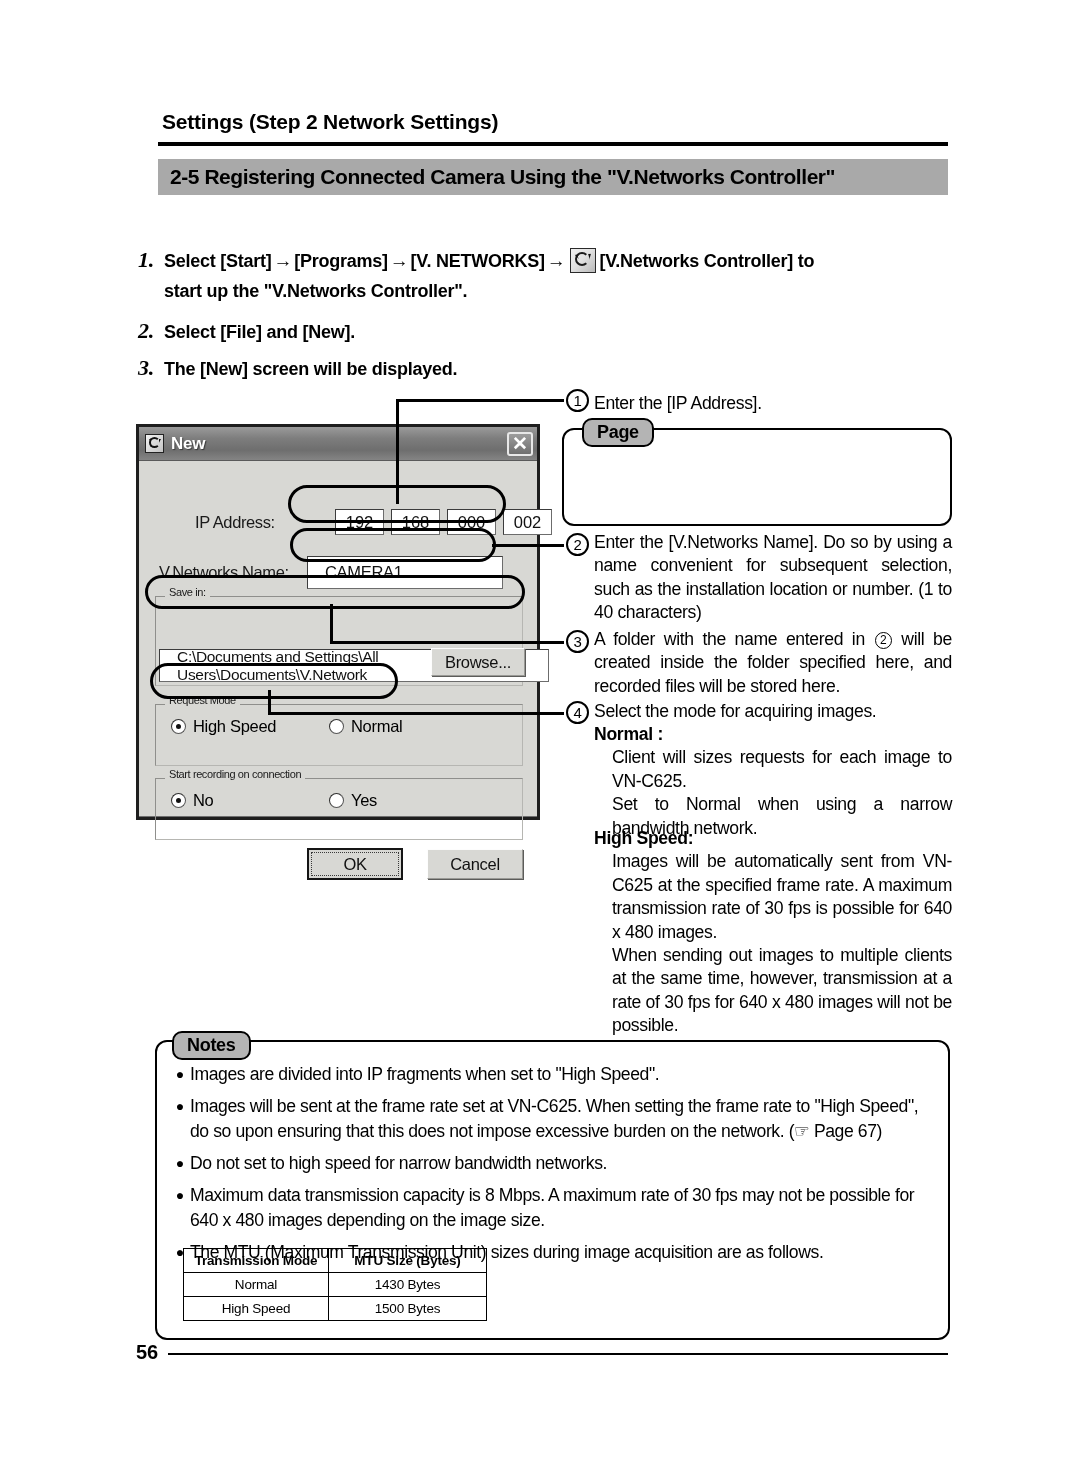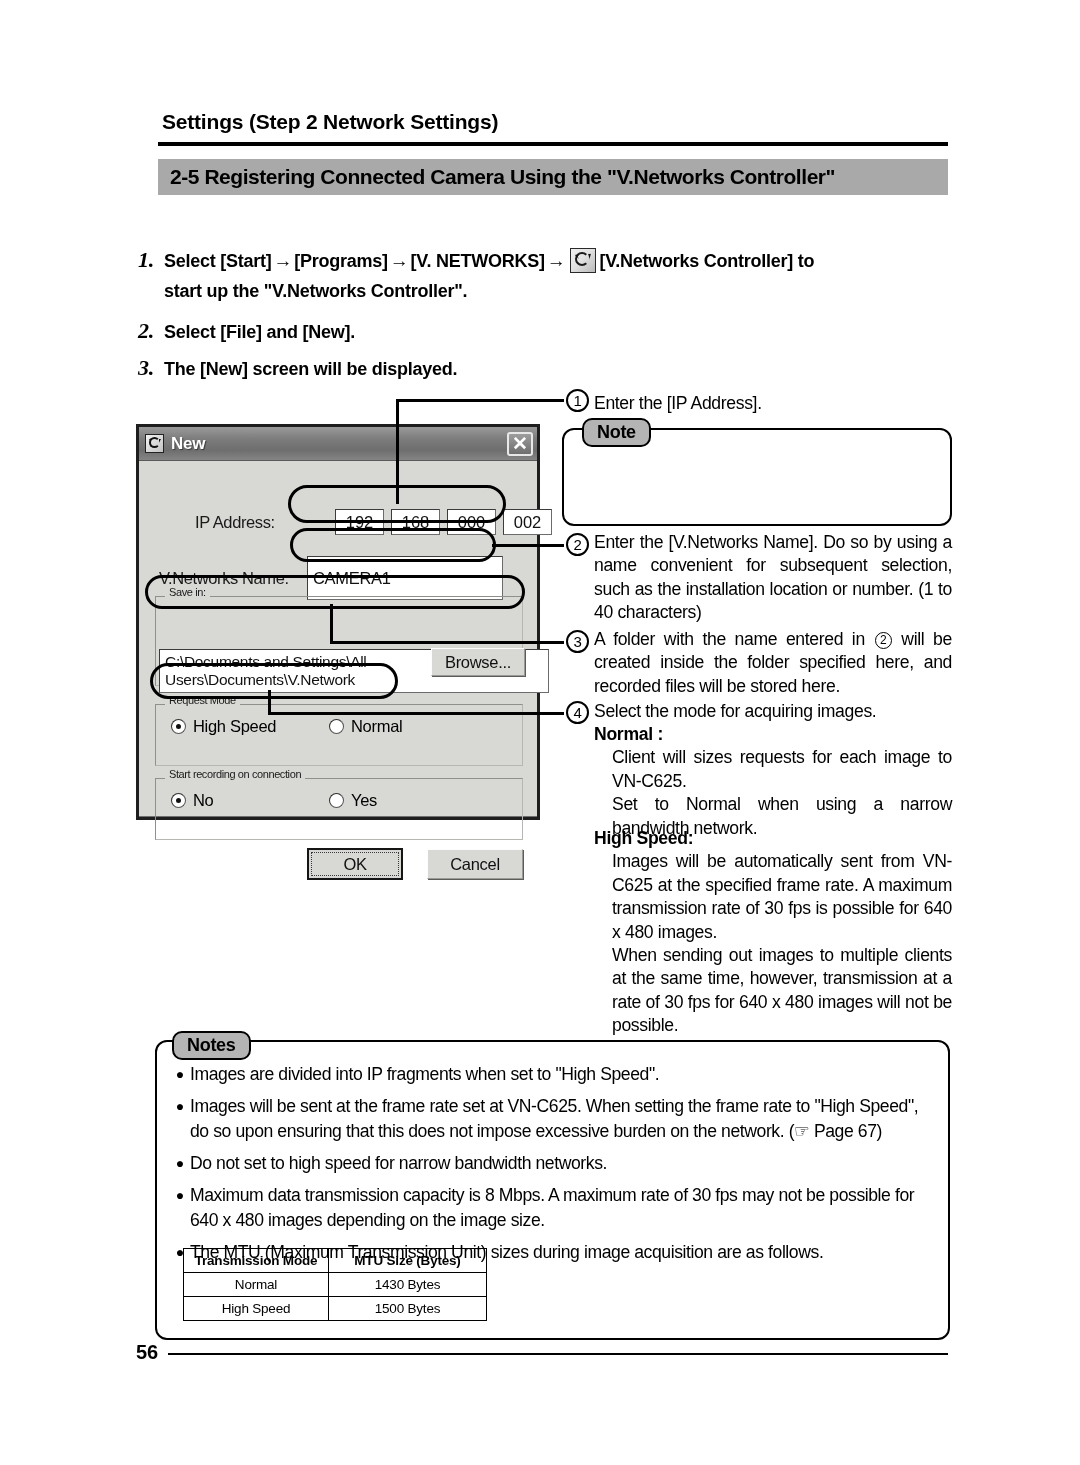--- a/index.html
+++ b/index.html
@@ -105,24 +105,24 @@
   .lbl { font-size:16.5px; color:#1a1a1a; letter-spacing:-0.4px; }
 
   .octet {
     width:49px; height:26px; background:#fff;
     border:1.5px solid #6c6c6c;
     border-top-color:#3c3c3c; border-left-color:#3c3c3c;
     display:flex; align-items:center; justify-content:center;
     font-size:16.5px; margin-right:7px; color:#111;
   }
   .tbox {
-    height:44px; background:#fff;
+    height:33px; background:#fff;
     border:1.5px solid #6c6c6c;
     border-top-color:#3c3c3c; border-left-color:#3c3c3c;
-    display:flex; align-items:center; padding-left:5px;
+    display:flex; align-items:center; padding-left:17px;
     font-size:16.5px; color:#111; letter-spacing:-0.3px;
   }
 
   .grp {
     position:absolute; border:1.5px solid #b6b6b2;
     border-top-color:#8f8f8c; border-left-color:#8f8f8c;
   }
   .grp-lbl {
     position:absolute; top:-11px; left:9px; background:#d8d8d4;
     padding:0 4px; font-size:11px; color:#1a1a1a; letter-spacing:-0.4px;
@@ -319,21 +319,21 @@
   <div class="ring" style="left:288px; top:485px; width:218px; height:38px;"></div>
   <div class="ring" style="left:290px; top:528px; width:206px; height:34px;"></div>
   <div class="ring" style="left:145px; top:575px; width:380px; height:34px;"></div>
   <div class="ring" style="left:150px; top:663px; width:248px; height:36px;"></div>
 
   <div class="ritem" style="left:594px; top:392px; width:358px;">
     <span>Enter the [IP Address].</span>
   </div>
 
   <div class="note-box"></div>
-  <div class="note-tag">Note</div>
+  <div class="note-tag">Page</div>
 
   <div class="ritem" style="left:594px; top:531px; width:358px;">
     <span class="body">Enter the [V.Networks Name]. Do so by using a name convenient for subsequent selection, such as the installation location or number. (1 to 40 characters)</span>
   </div>
 
   <div class="ritem" style="left:594px; top:628px; width:358px;">
     <span class="body">
       <span>A folder with the name entered in</span>
       <span class="circ-inline">2</span>
       <span>will be created inside the folder specified here, and recorded files will be stored here.</span>

